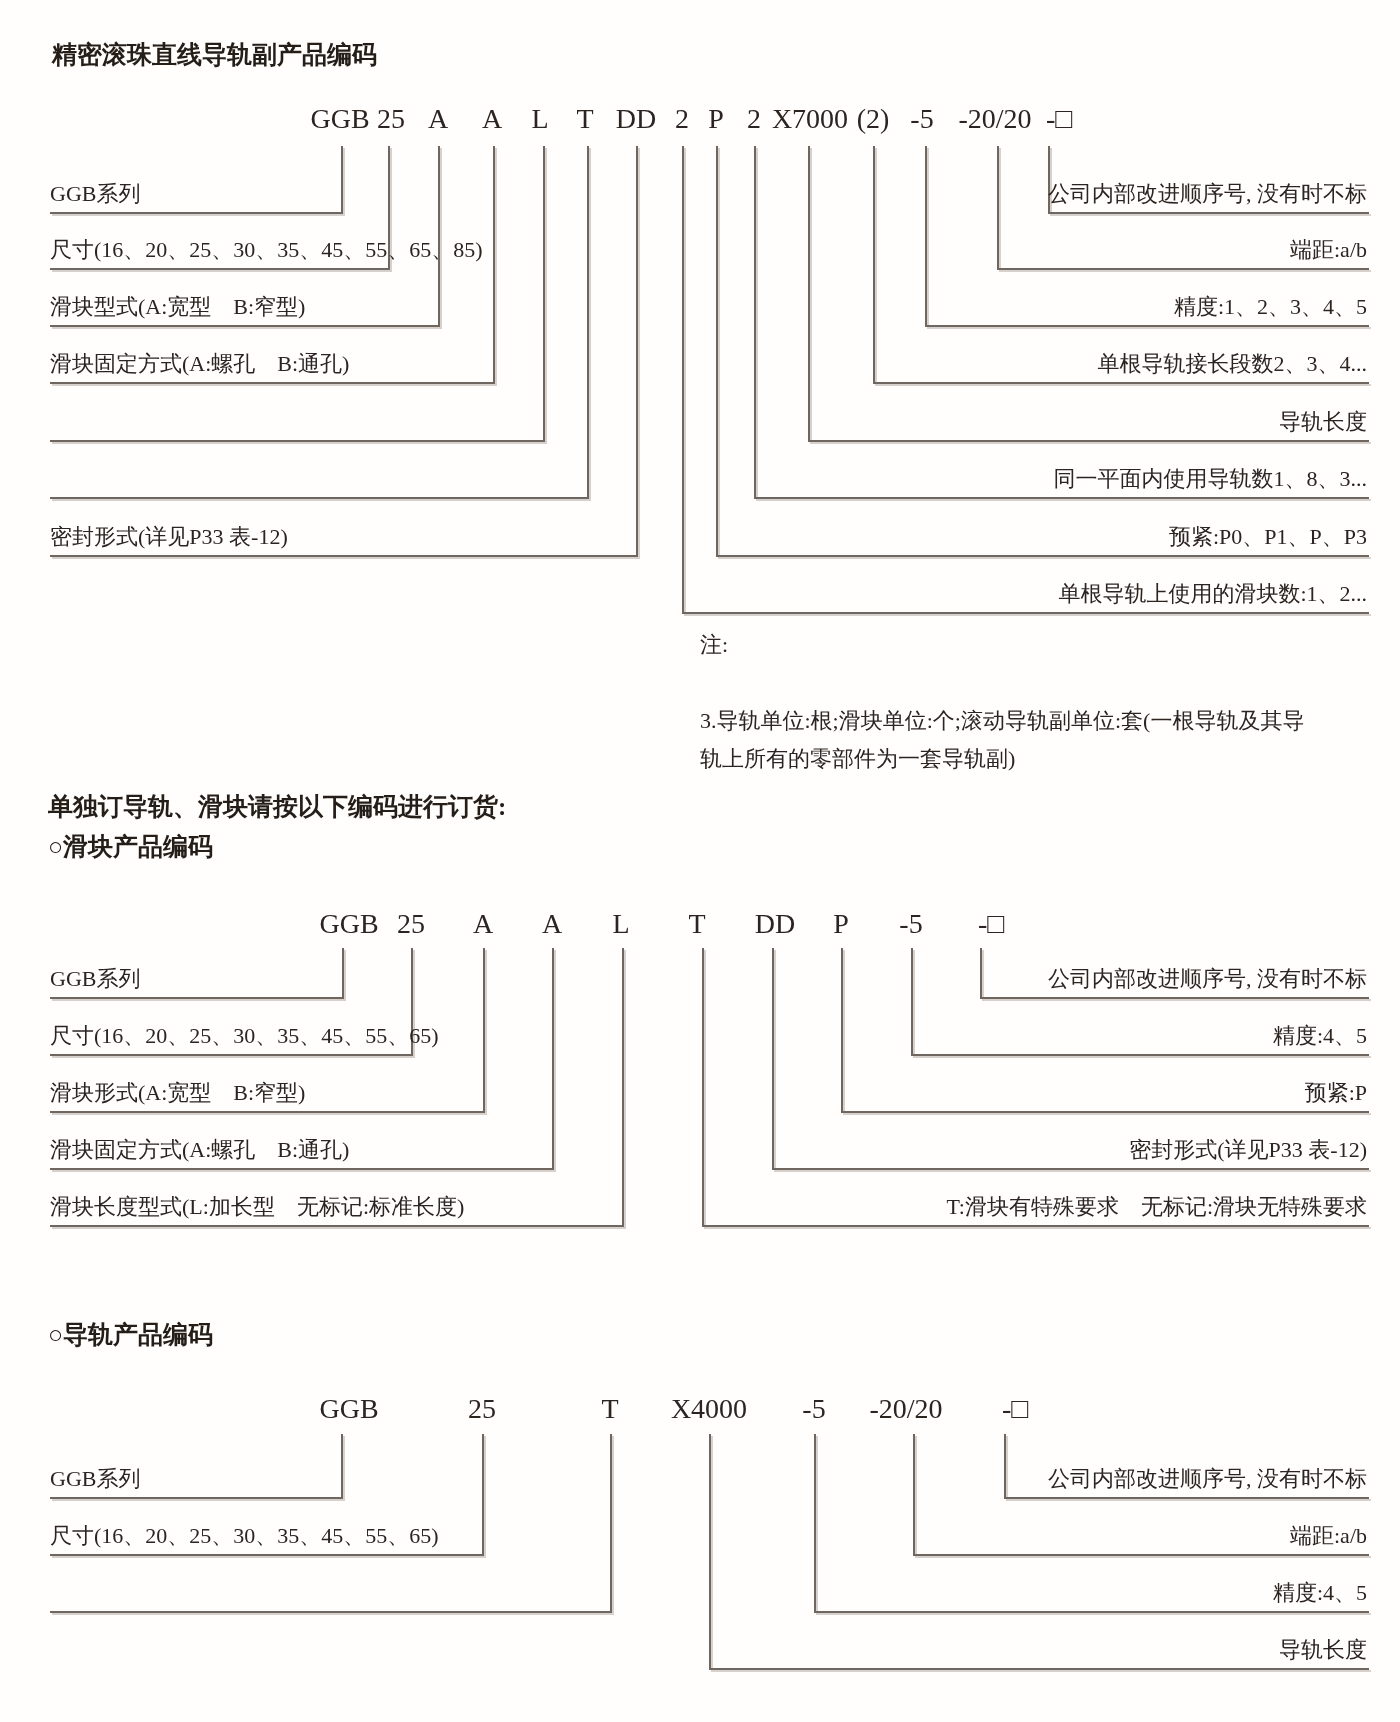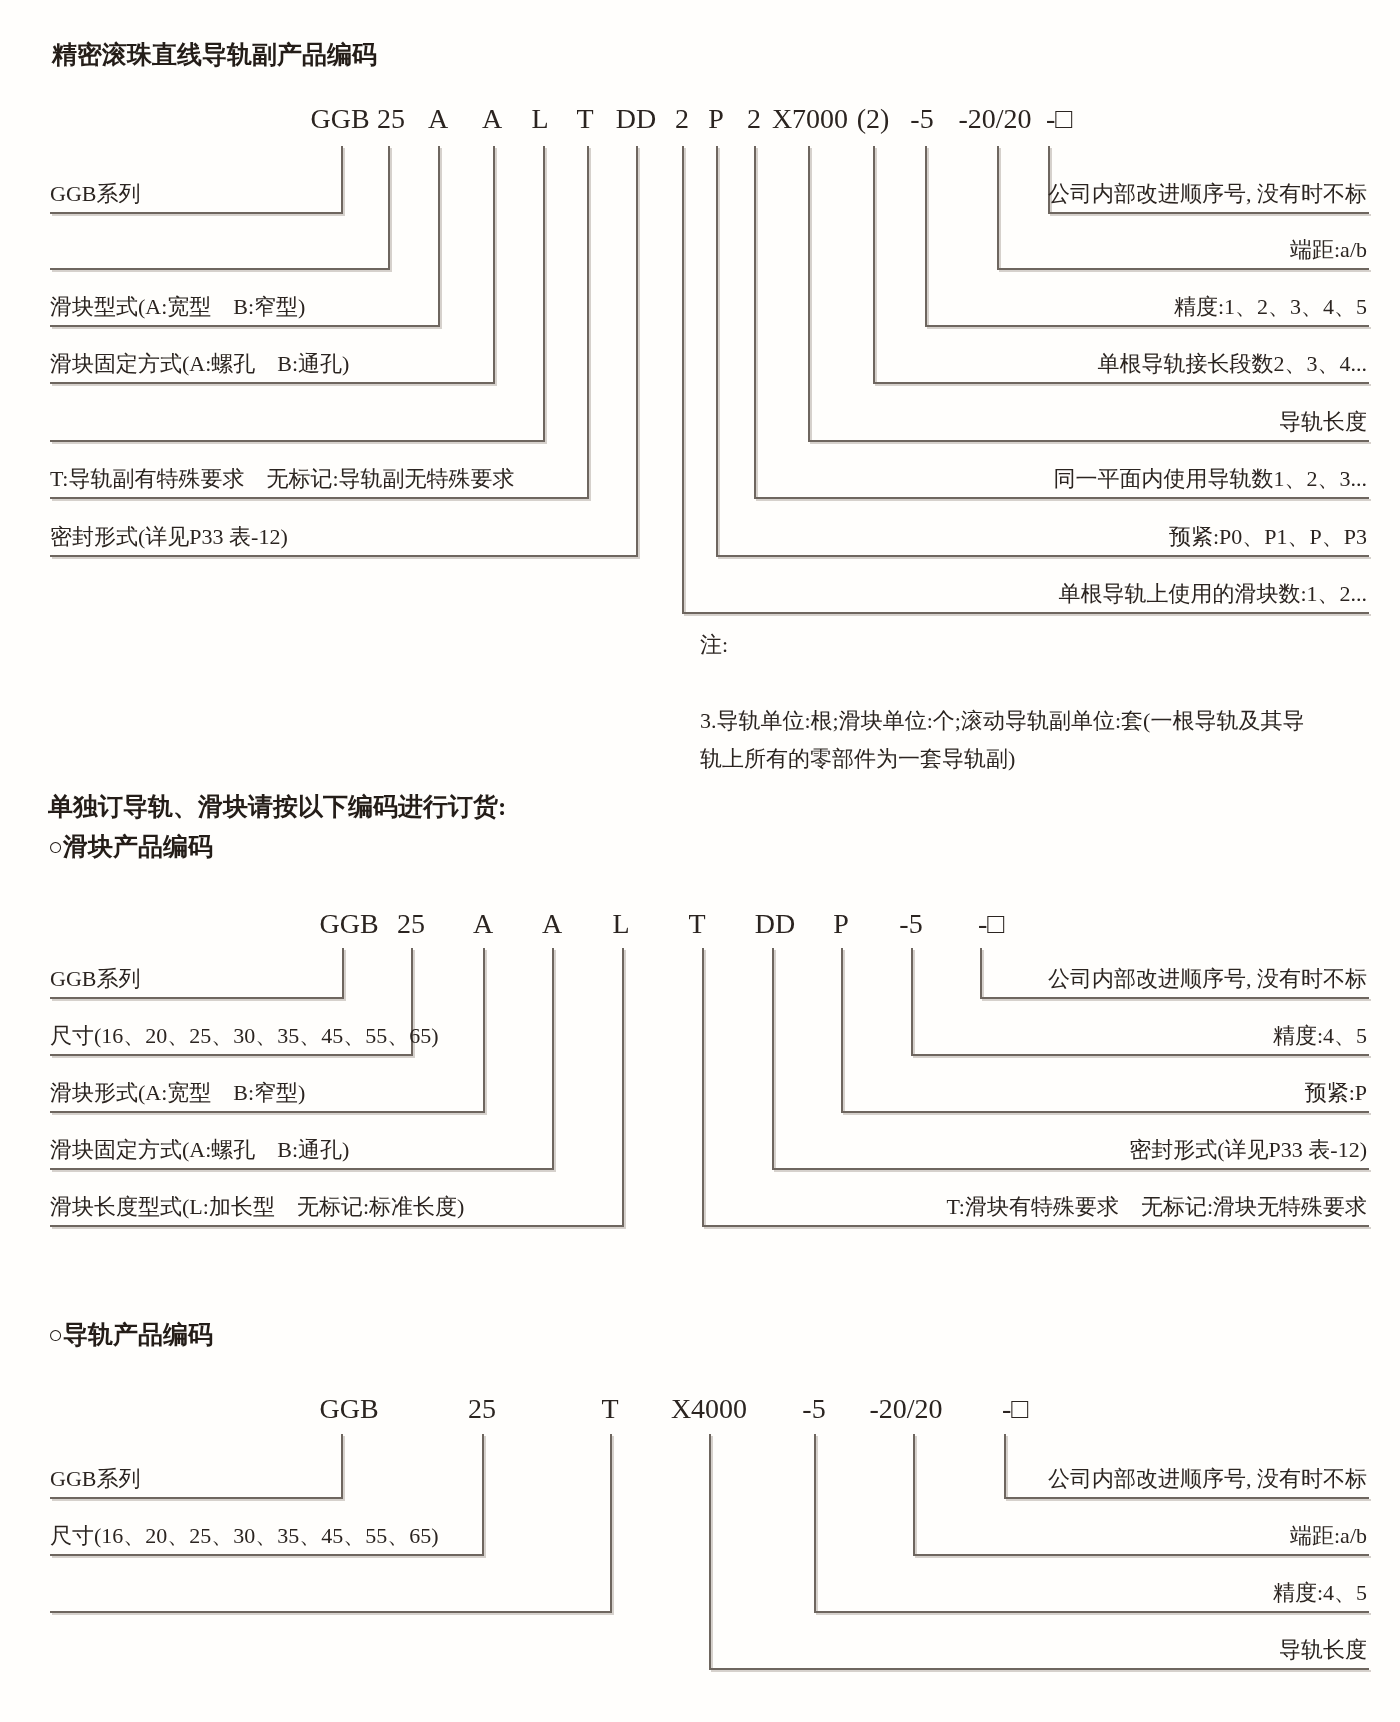--- a/index.html
+++ b/index.html
@@ -50,42 +50,42 @@
   <div class="vline" style="left:754px;top:146px;height:351px"></div>
   <div class="vline" style="left:808px;top:146px;height:294px"></div>
   <div class="vline" style="left:873px;top:146px;height:236px"></div>
   <div class="vline" style="left:925px;top:146px;height:179px"></div>
   <div class="vline" style="left:997px;top:146px;height:122px"></div>
   <div class="vline" style="left:1048px;top:146px;height:66px"></div>
 
   <div class="line" style="left:50px;top:212px;width:293px"></div>
   <div class="lab" style="left:50px;top:181px">GGB系列</div>
   <div class="line" style="left:50px;top:268px;width:340px"></div>
+  <div class="lab" style="left:50px;top:237px">尺寸(16、20、25、30、35、45、55、65、85)</div>
   <div class="line" style="left:50px;top:325px;width:390px"></div>
   <div class="lab" style="left:50px;top:294px">滑块型式(A:宽型　B:窄型)</div>
   <div class="line" style="left:50px;top:382px;width:445px"></div>
   <div class="lab" style="left:50px;top:351px">滑块固定方式(A:螺孔　B:通孔)</div>
   <div class="line" style="left:50px;top:440px;width:495px"></div>
   <div class="line" style="left:50px;top:497px;width:539px"></div>
-  <div class="lab" style="left:50px;top:466px">T:导轨副有特殊要求　无标记:导轨副无特殊要求</div>
   <div class="line" style="left:50px;top:555px;width:588px"></div>
   <div class="lab" style="left:50px;top:524px">密封形式(详见P33 表-12)</div>
 
   <div class="line" style="left:1048px;top:212px;width:321px"></div>
   <div class="lab r" style="right:33px;top:181px">公司内部改进顺序号, 没有时不标</div>
   <div class="line" style="left:997px;top:268px;width:372px"></div>
   <div class="lab r" style="right:33px;top:237px">端距:a/b</div>
   <div class="line" style="left:925px;top:325px;width:444px"></div>
   <div class="lab r" style="right:33px;top:294px">精度:1、2、3、4、5</div>
   <div class="line" style="left:873px;top:382px;width:496px"></div>
   <div class="lab r" style="right:33px;top:351px">单根导轨接长段数2、3、4...</div>
   <div class="line" style="left:808px;top:440px;width:561px"></div>
   <div class="lab r" style="right:33px;top:409px">导轨长度</div>
   <div class="line" style="left:754px;top:497px;width:615px"></div>
-  <div class="lab r" style="right:33px;top:466px">同一平面内使用导轨数1、2、3...</div>
+  <div class="lab r" style="right:33px;top:466px">同一平面内使用导轨数1、8、3...</div>
   <div class="line" style="left:716px;top:555px;width:653px"></div>
   <div class="lab r" style="right:33px;top:524px">预紧:P0、P1、P、P3</div>
   <div class="line" style="left:682px;top:612px;width:687px"></div>
   <div class="lab r" style="right:33px;top:581px">单根导轨上使用的滑块数:1、2...</div>
 
   <div class="note" style="left:700px;top:632px">注:</div>
   <div class="note" style="left:700px;top:708px">3.导轨单位:根;滑块单位:个;滚动导轨副单位:套(一根导轨及其导</div>
   <div class="note" style="left:700px;top:746px">轨上所有的零部件为一套导轨副)</div>
 
   <div class="h1" style="left:48px;top:790px">单独订导轨、滑块请按以下编码进行订货:</div>

